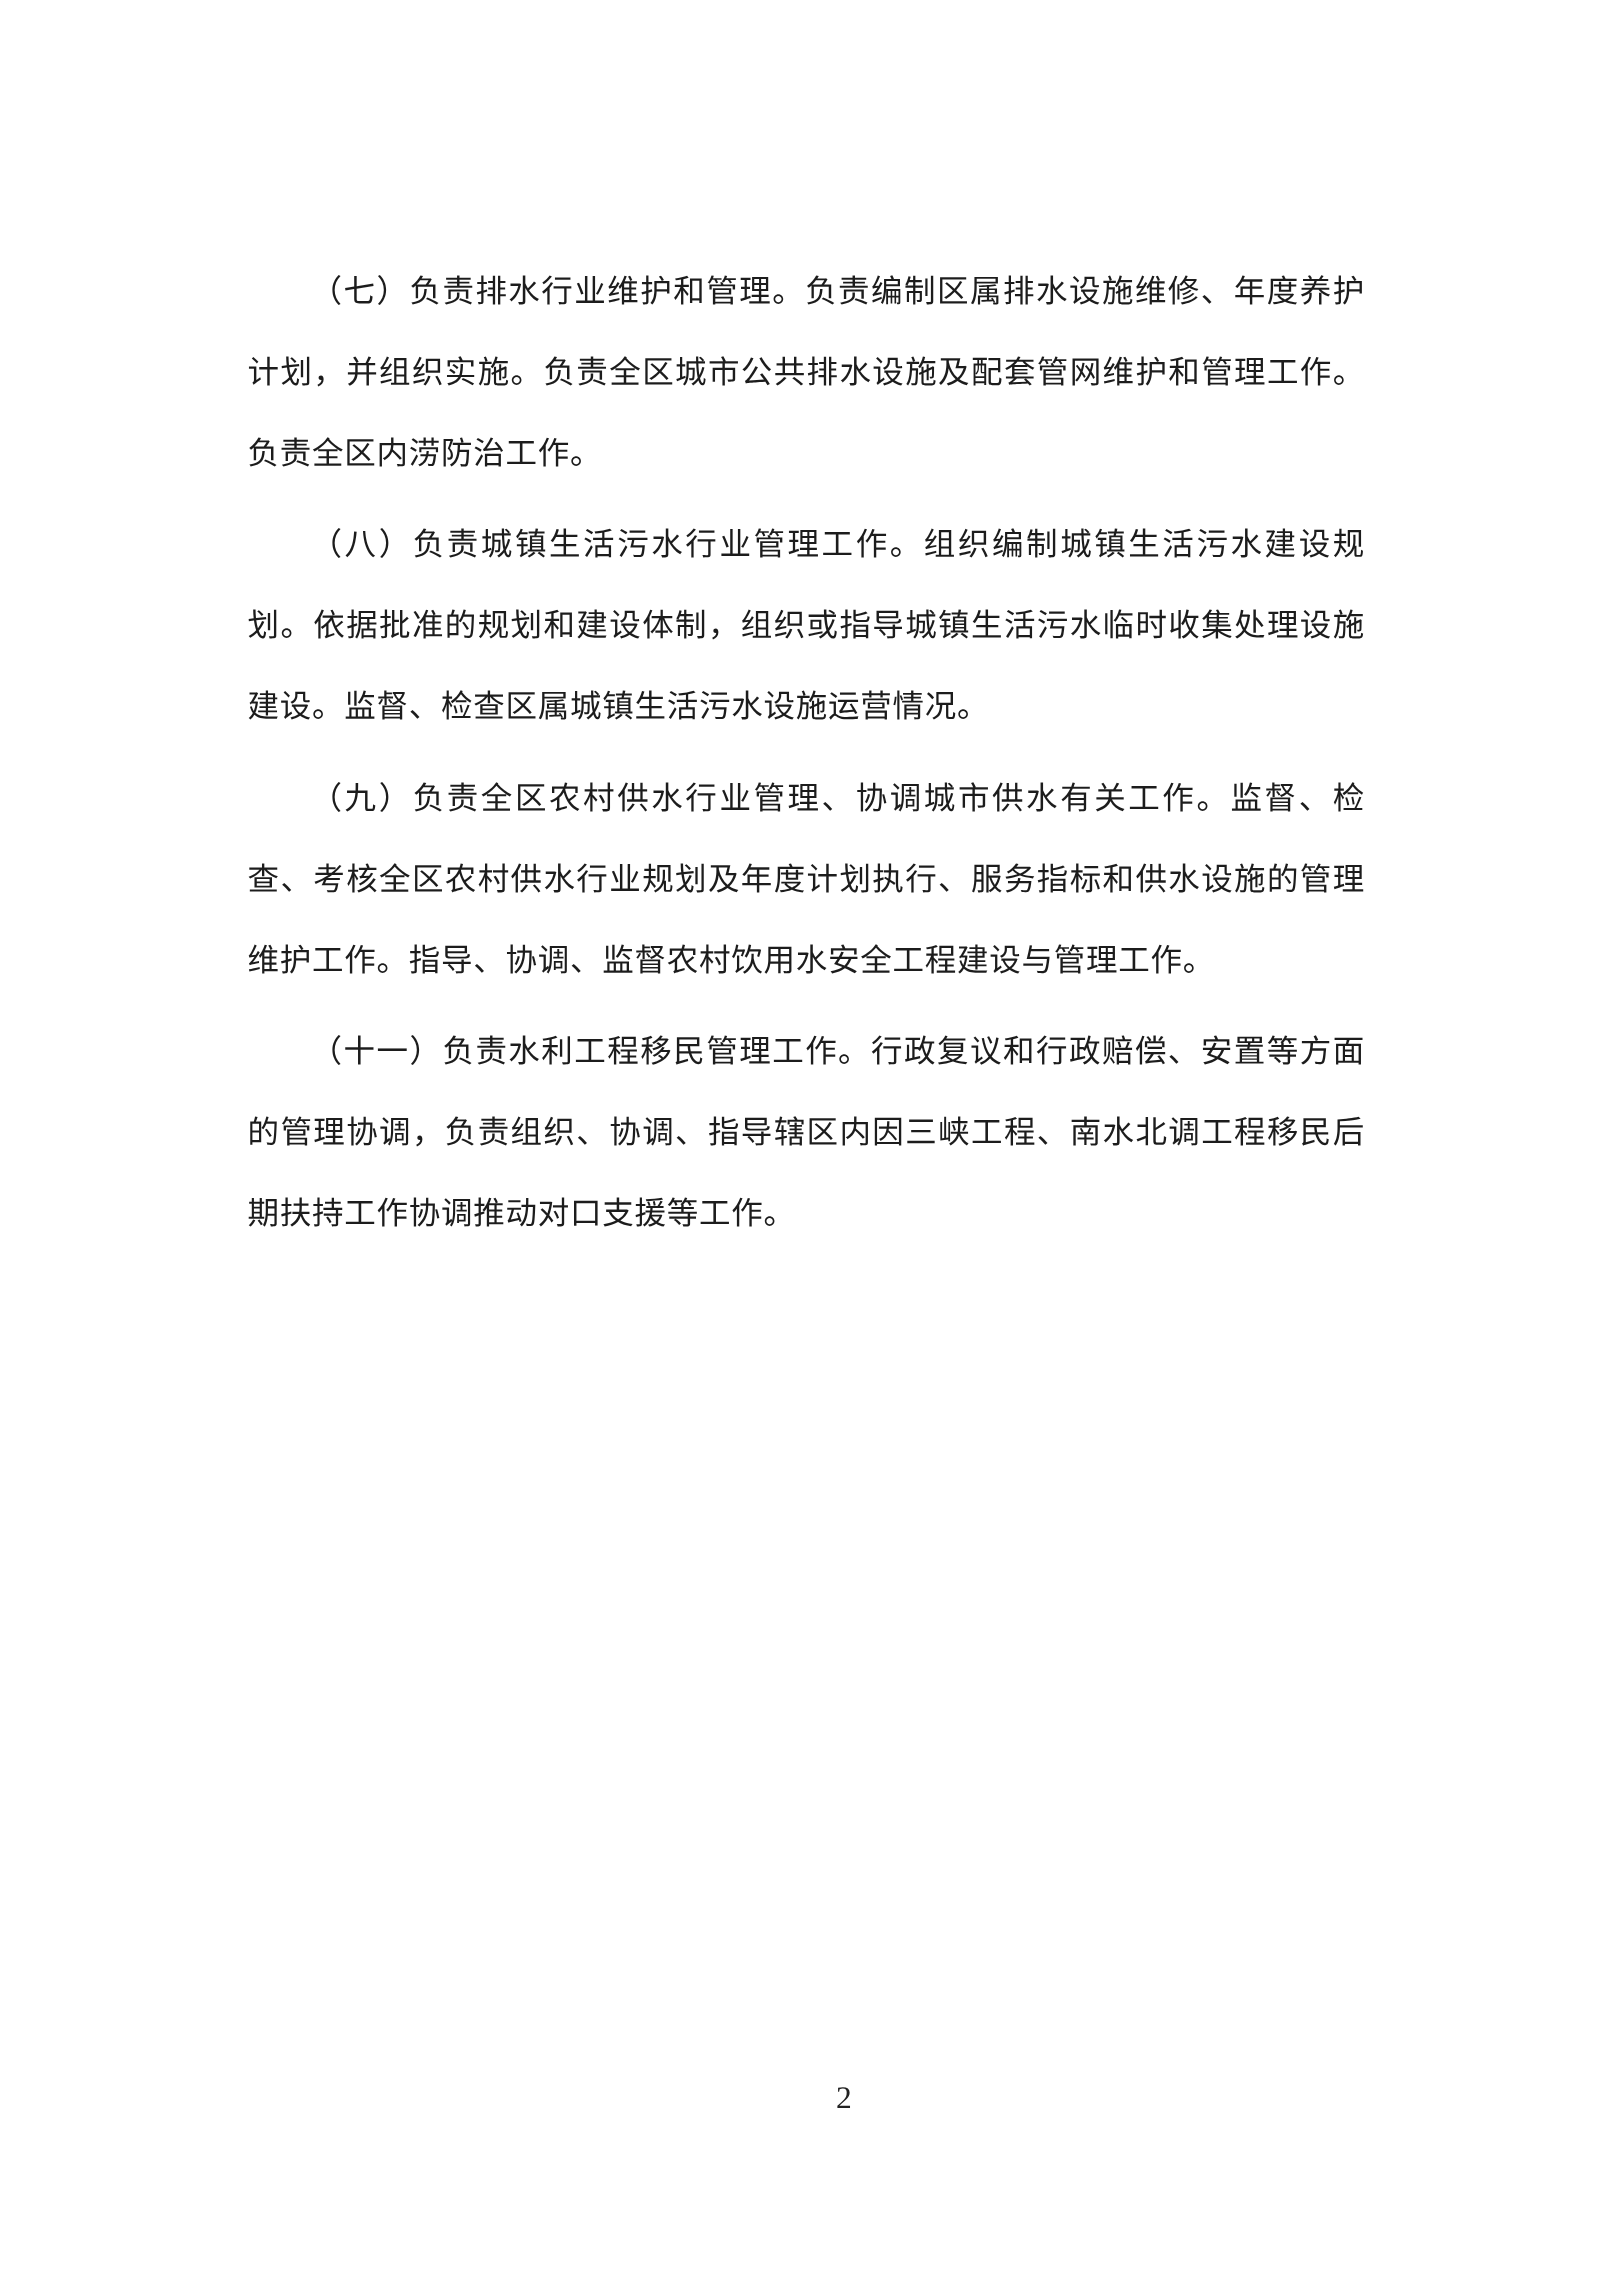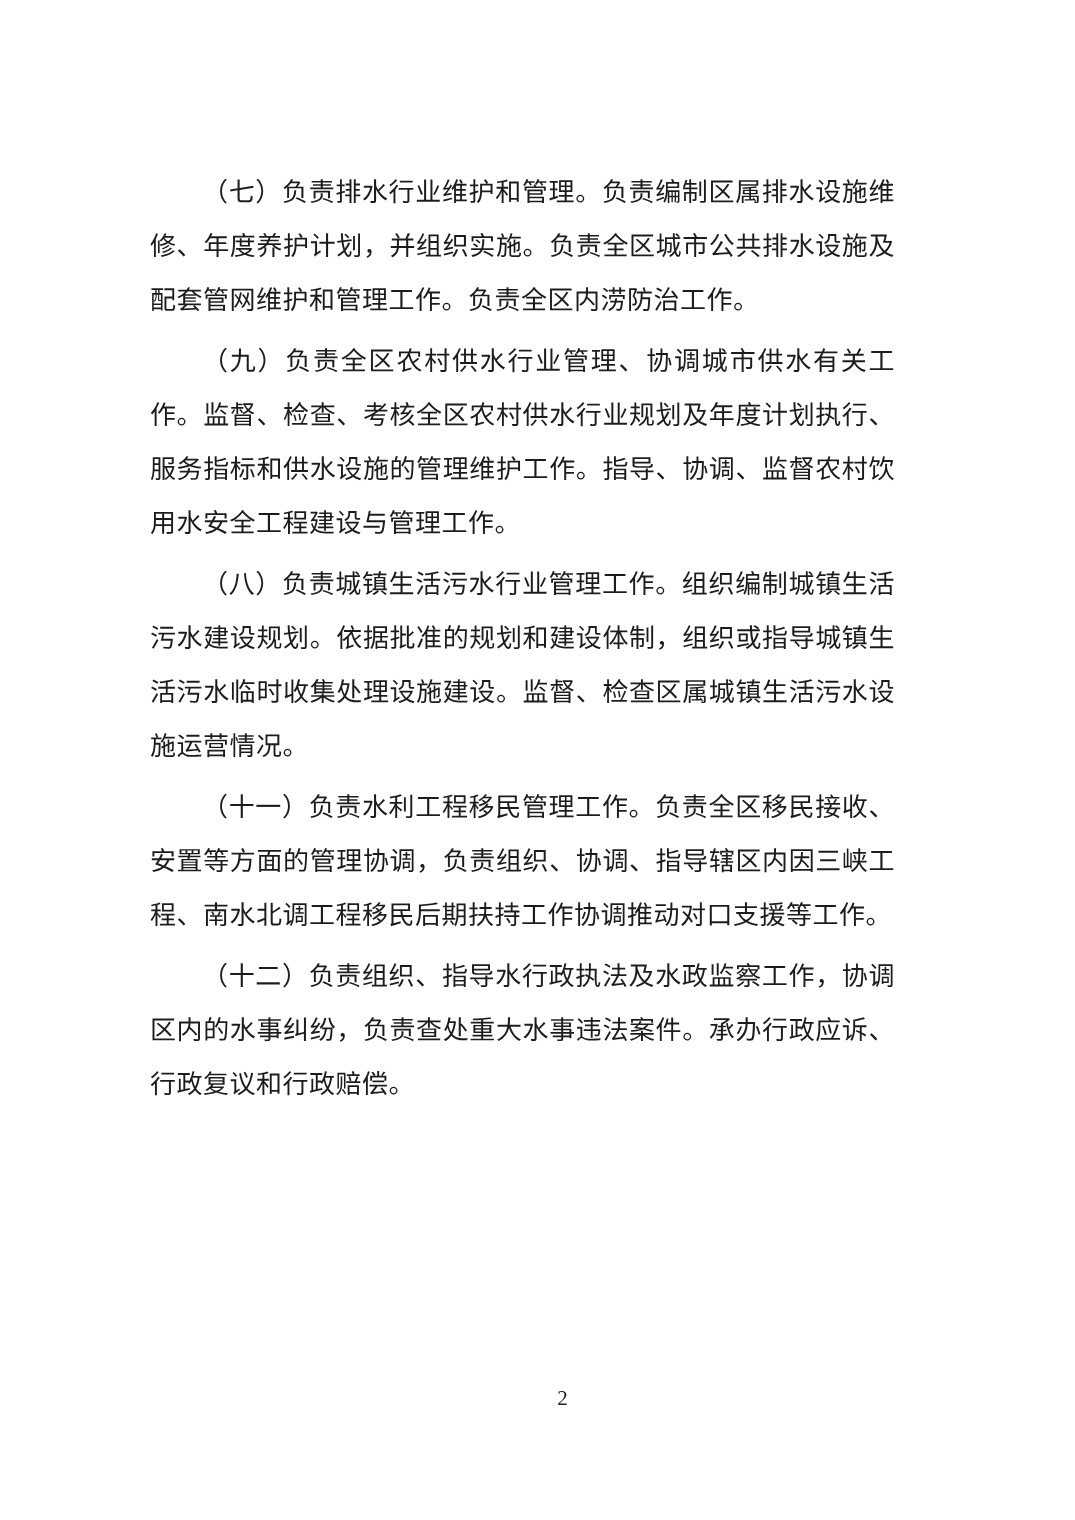--- a/index.html
+++ b/index.html
@@ -10,25 +10,25 @@
   .page {
     position: relative;
     width: 1075px;
     height: 1520px;
     margin: 0 auto;
     background: #ffffff;
     overflow: hidden;
   }
   .doc-body {
     position: absolute;
-    left: 150px;
+    left: 165px;
     top: 167px;
     width: 745px;
-    font-family: Liberation Mono, monospace;
-    font-size: 26px;
+    font-family: Liberation Serif, serif;
+    font-size: 21px;
     line-height: 54px;
     color: #1c1c1c;
     text-align: justify;
     text-justify: inter-ideograph;
     letter-spacing: 0.5px;
   }
   .doc-body p.para {
     margin: 0 0 7px 0;
     padding: 0;
     text-indent: 2em;
@@ -45,22 +45,21 @@
     line-height: 28px;
     color: #222222;
   }
 </style>
 </head>
 <body>
 
 <div class="page">
   <div class="doc-body">
     <p class="para">（七）负责排水行业维护和管理。负责编制区属排水设施维修、年度养护计划，并组织实施。负责全区城市公共排水设施及配套管网维护和管理工作。负责全区内涝防治工作。</p>
+    <p class="para">（八）负责城镇生活污水行业管理工作。组织编制城镇生活污水建设规划。依据批准的规划和建设体制，组织或指导城镇生活污水临时收集处理设施建设。监督、检查区属城镇生活污水设施运营情况。</p>
     <p class="para">（九）负责全区农村供水行业管理、协调城市供水有关工作。监督、检查、考核全区农村供水行业规划及年度计划执行、服务指标和供水设施的管理维护工作。指导、协调、监督农村饮用水安全工程建设与管理工作。</p>
-    <p class="para">（八）负责城镇生活污水行业管理工作。组织编制城镇生活污水建设规划。依据批准的规划和建设体制，组织或指导城镇生活污水临时收集处理设施建设。监督、检查区属城镇生活污水设施运营情况。</p>
-    <p class="para">（十一）负责水利工程移民管理工作。负责全区移民接收、安置等方面的管理协调，负责组织、协调、指导辖区内因三峡工程、南水北调工程移民后期扶持工作协调推动对口支援等工作。</p>
-    <p class="para">（十二）负责组织、指导水行政执法及水政监察工作，协调区内的水事纠纷，负责查处重大水事违法案件。承办行政应诉、行政复议和行政赔偿。</p>
+    <p class="para">（十一）负责水利工程移民管理工作。行政复议和行政赔偿、安置等方面的管理协调，负责组织、协调、指导辖区内因三峡工程、南水北调工程移民后期扶持工作协调推动对口支援等工作。</p>
   </div>
 
   <div class="page-footer">
     <span>2</span>
   </div>
 </div>
 
 </body></html>

